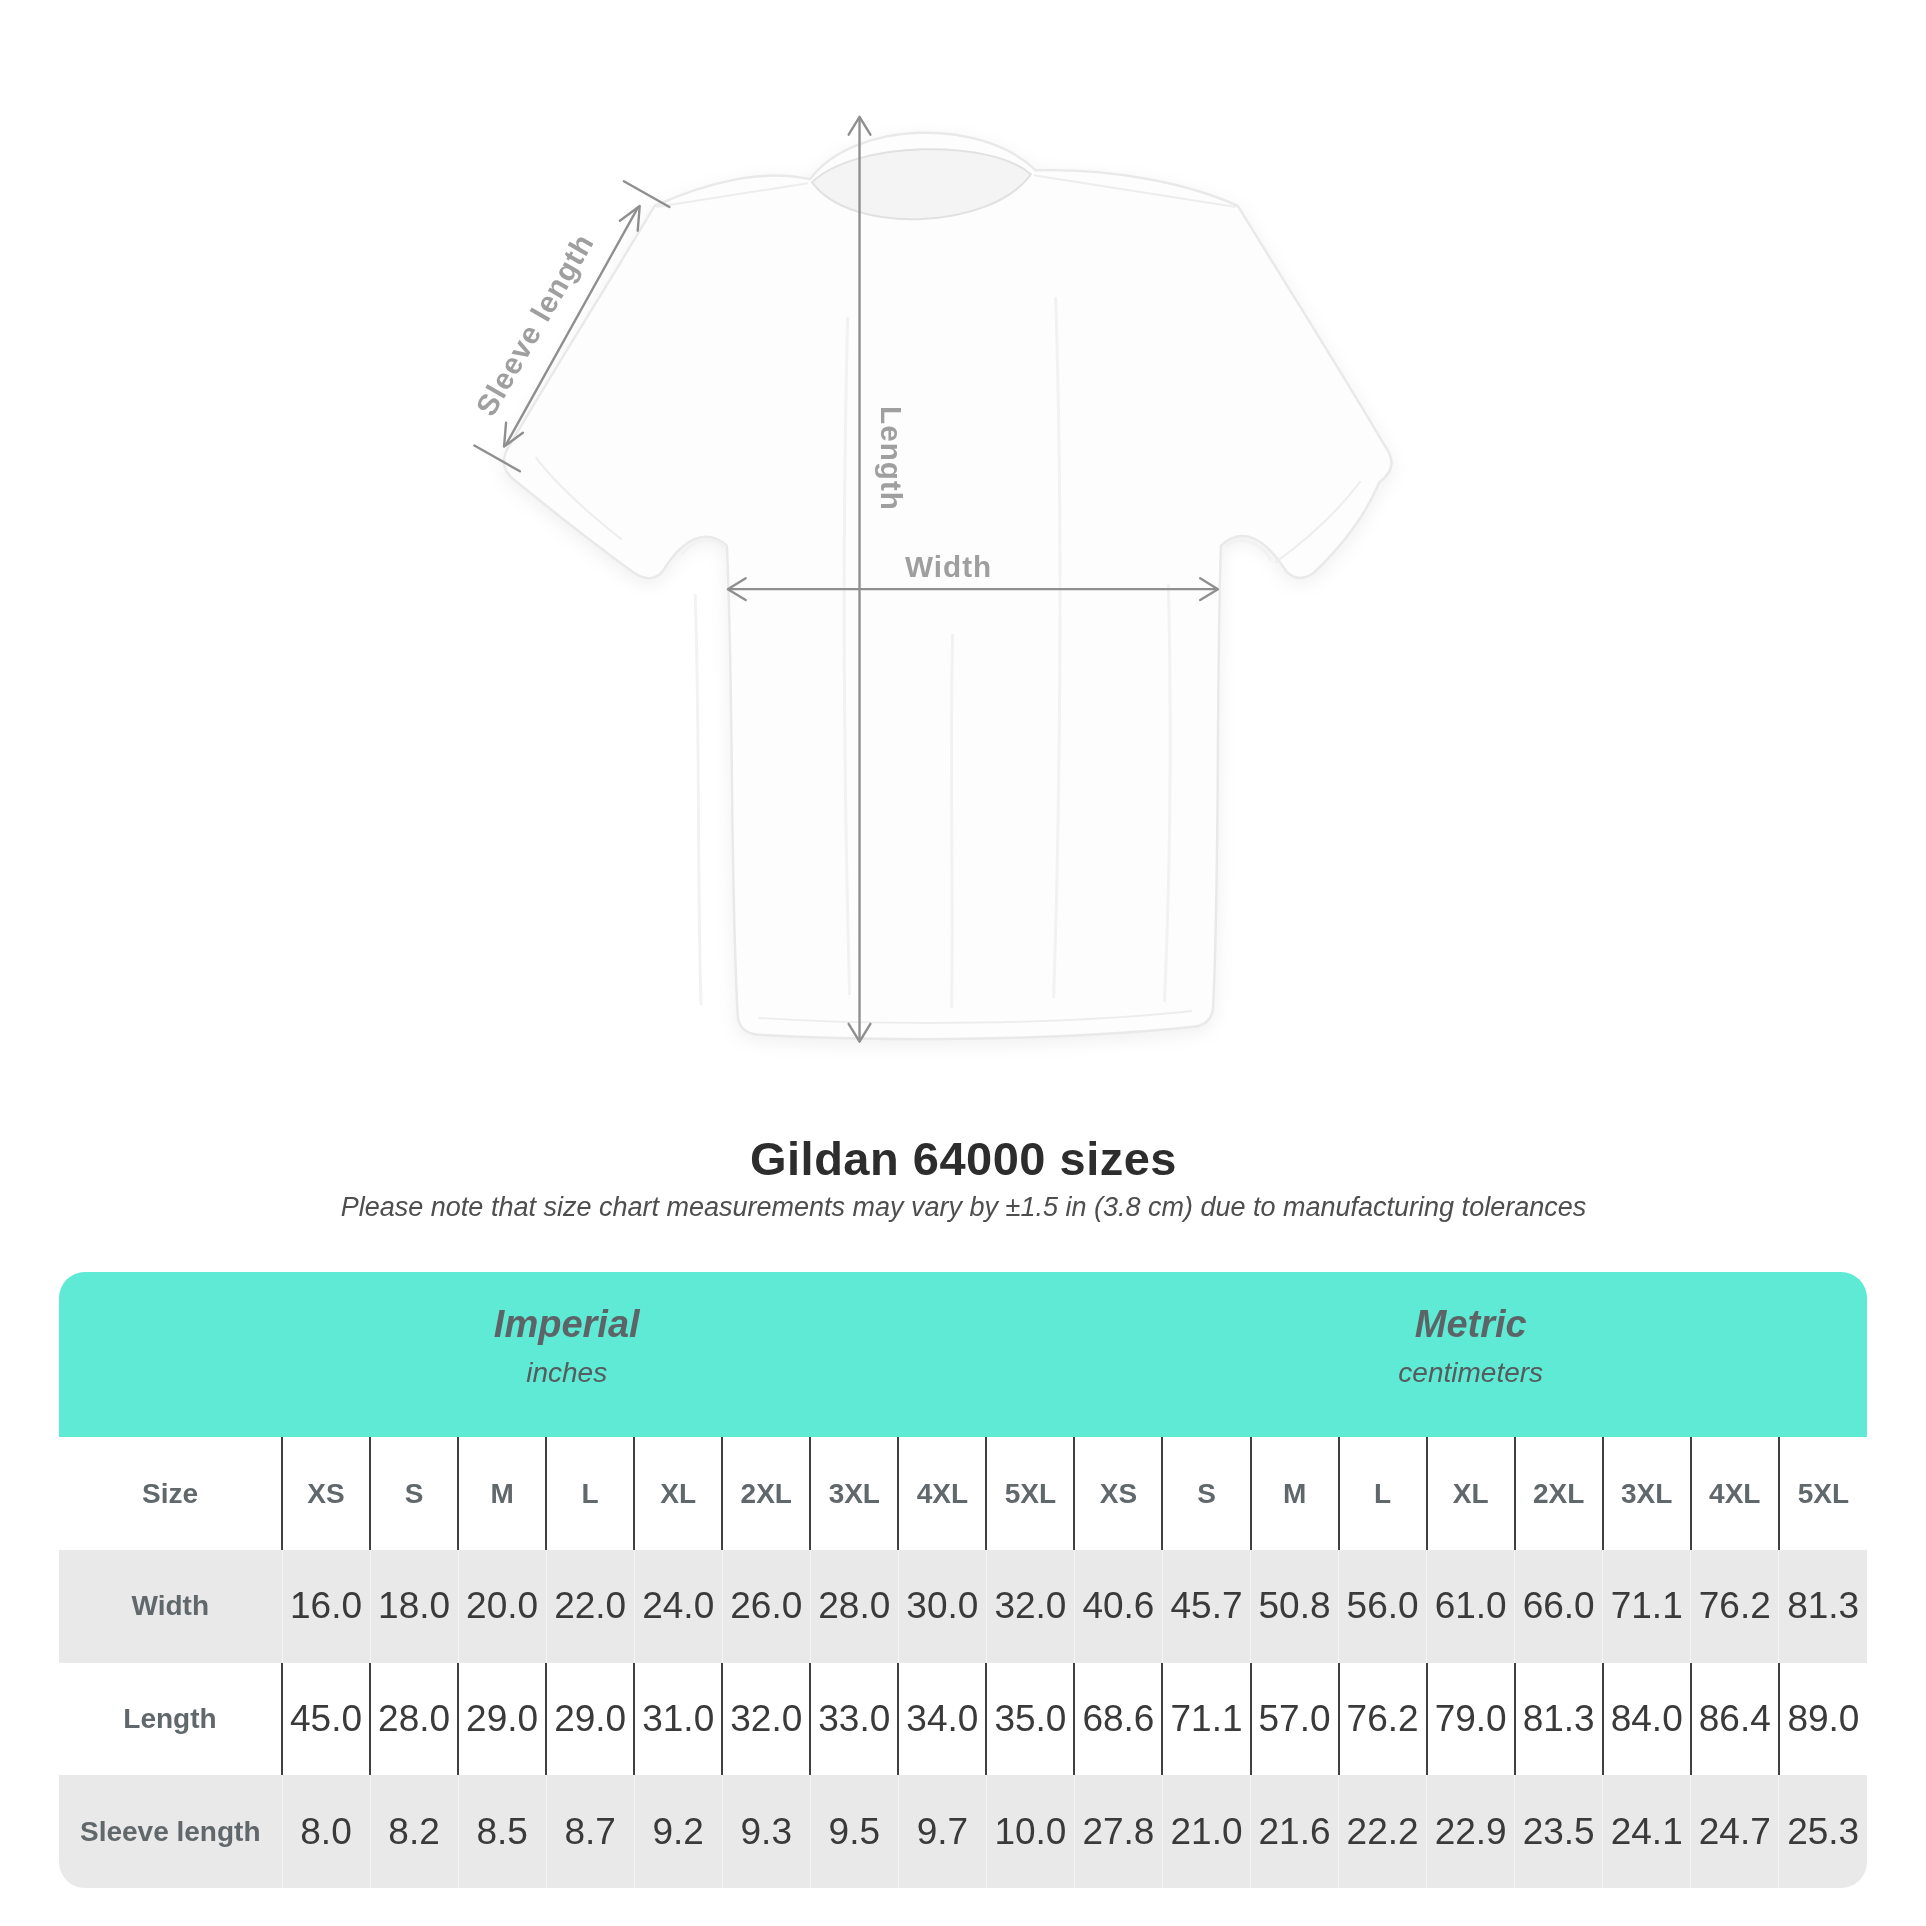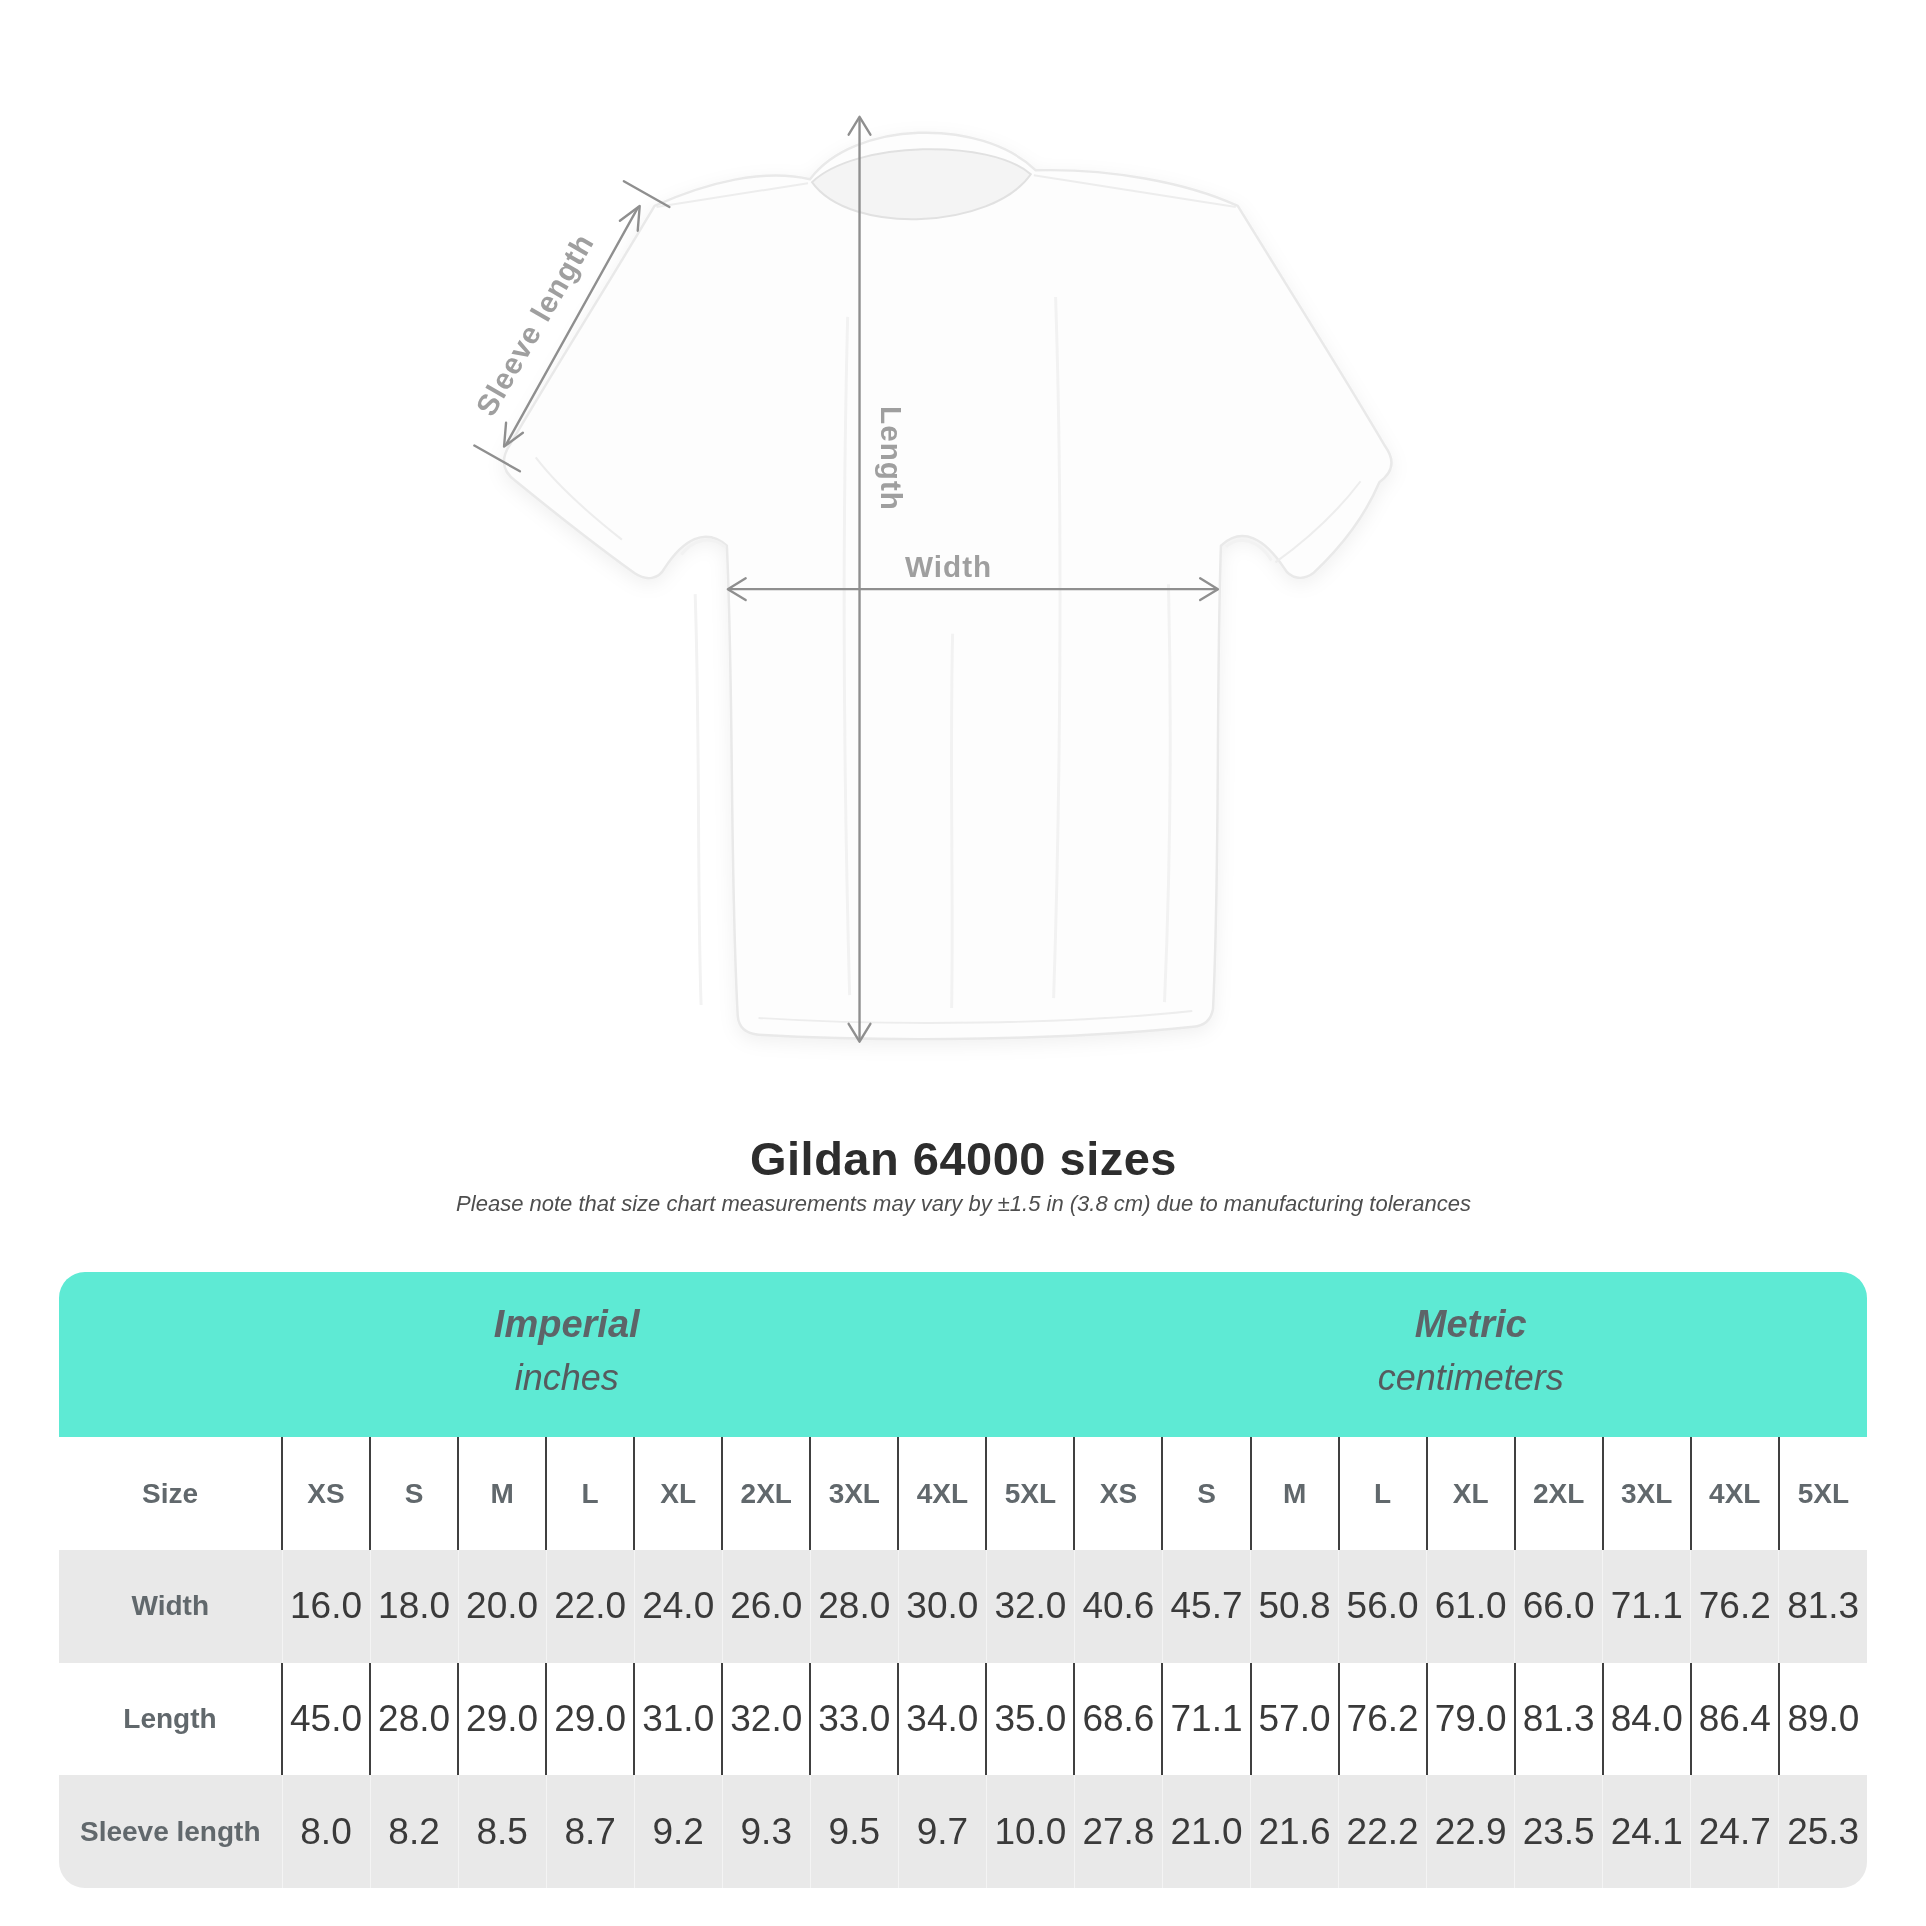--- a/index.html
+++ b/index.html
@@ -7,37 +7,37 @@
     position:relative;width:1927px;height:1927px;background:#ffffff;overflow:hidden;
     font-family:"Liberation Sans",sans-serif;
   }
   .shirt-svg{position:absolute;left:0;top:0;}
   .page-title{
     position:absolute;top:1133px;left:0;width:100%;text-align:center;
     font-weight:700;font-size:47px;line-height:1.1;color:#2d2d2d;letter-spacing:0.5px;
   }
   .tolerance-note{
     position:absolute;top:1191px;left:0;width:100%;text-align:center;
-    font-style:italic;font-size:22px;line-height:1.2;color:#4e4e4e;
+    font-style:italic;font-size:27px;line-height:1.2;color:#4e4e4e;
   }
   .chart-table-wrap{
     position:absolute;left:59px;top:1272px;width:1808px;height:616px;
     border-radius:26px;overflow:hidden;
   }
   table.size-table{
     width:100%;height:100%;border-collapse:collapse;table-layout:fixed;
   }
   col.labelcol{width:223px;}
   tr.group-row{height:165px;}
   tr.colhead-row{height:113px;}
   tr.data-row{height:112px;}
   th,td{text-align:center;vertical-align:middle;padding:0;}
   th.group{background:#5eead4;vertical-align:top;padding-top:32px;}
   .gname{font-style:italic;font-weight:700;font-size:38px;line-height:1.1;color:#5d6468;}
-  .gunit{font-style:italic;font-weight:400;font-size:36px;line-height:1.2;color:#565b5e;margin-top:10px;}
+  .gunit{font-style:italic;font-weight:400;font-size:28px;line-height:1.2;color:#565b5e;margin-top:10px;}
   th.rowlabel,th.colhead{font-weight:700;font-size:28px;color:#61686c;}
   td.val{font-weight:400;font-size:37px;color:#3a3a3a;}
   tr.row-white{background:#ffffff;}
   tr.row-gray{background:#e9e9e9;}
   tr.row-white > * + *{border-left:2px solid #404040;}
   tr.row-gray  > * + *{border-left:1px solid #f4f4f4;}
   .mlabel{
     font-family:"Liberation Sans",sans-serif;font-weight:700;font-size:30px;
     fill:#9f9f9f;letter-spacing:1px;
   }

